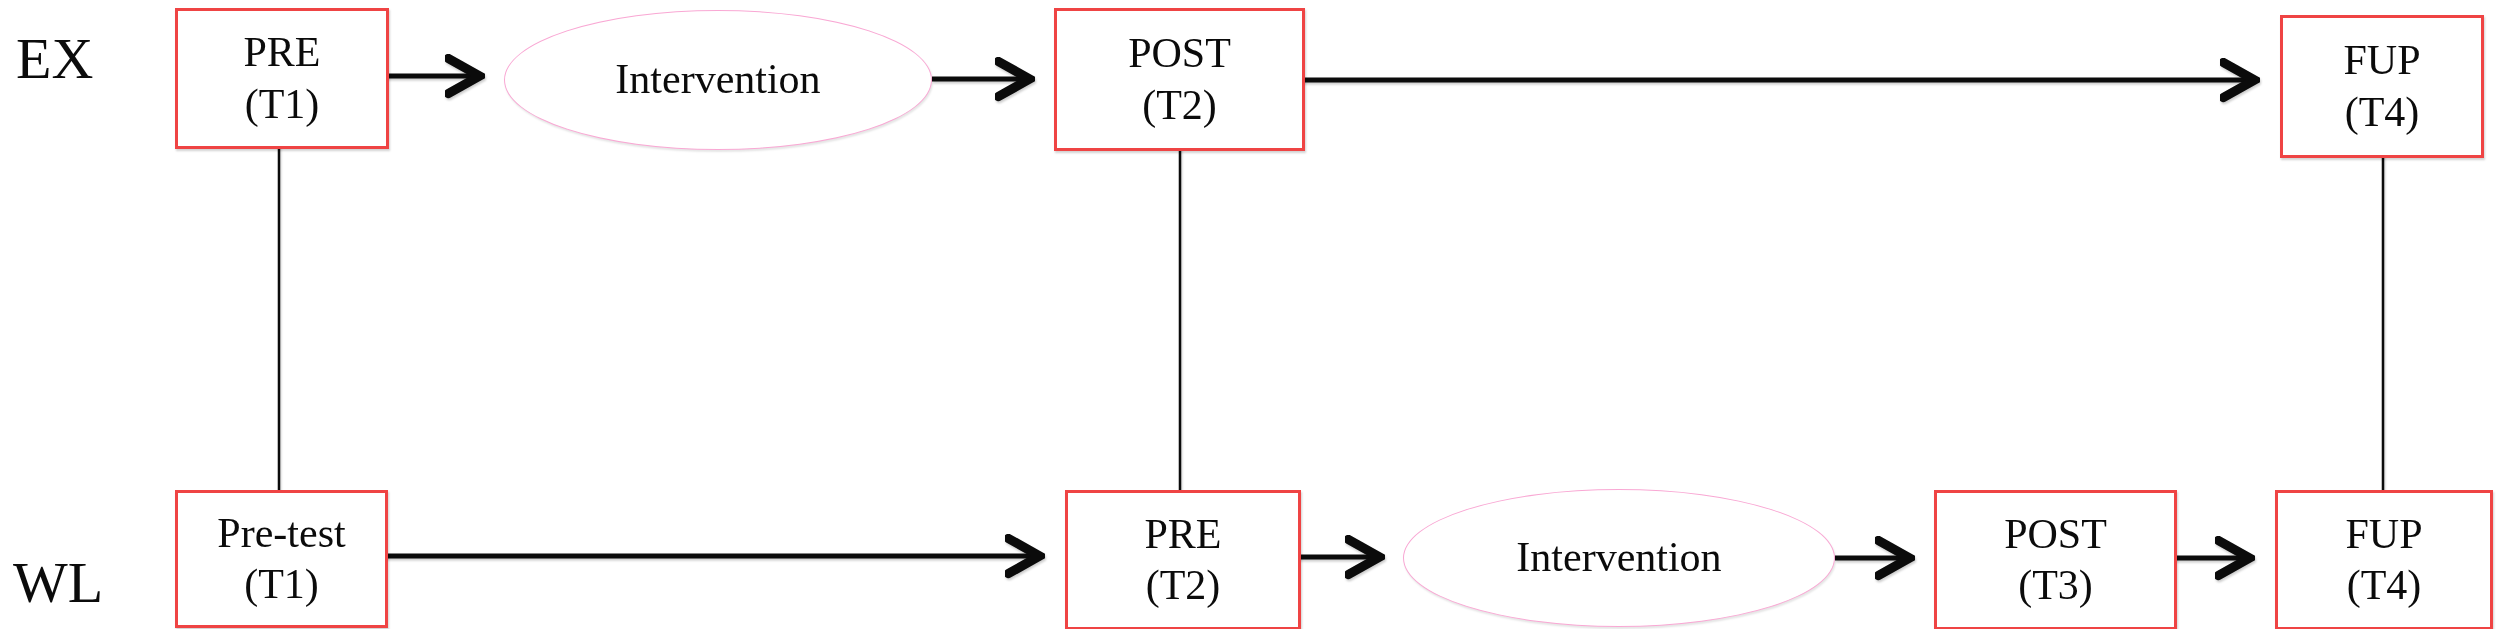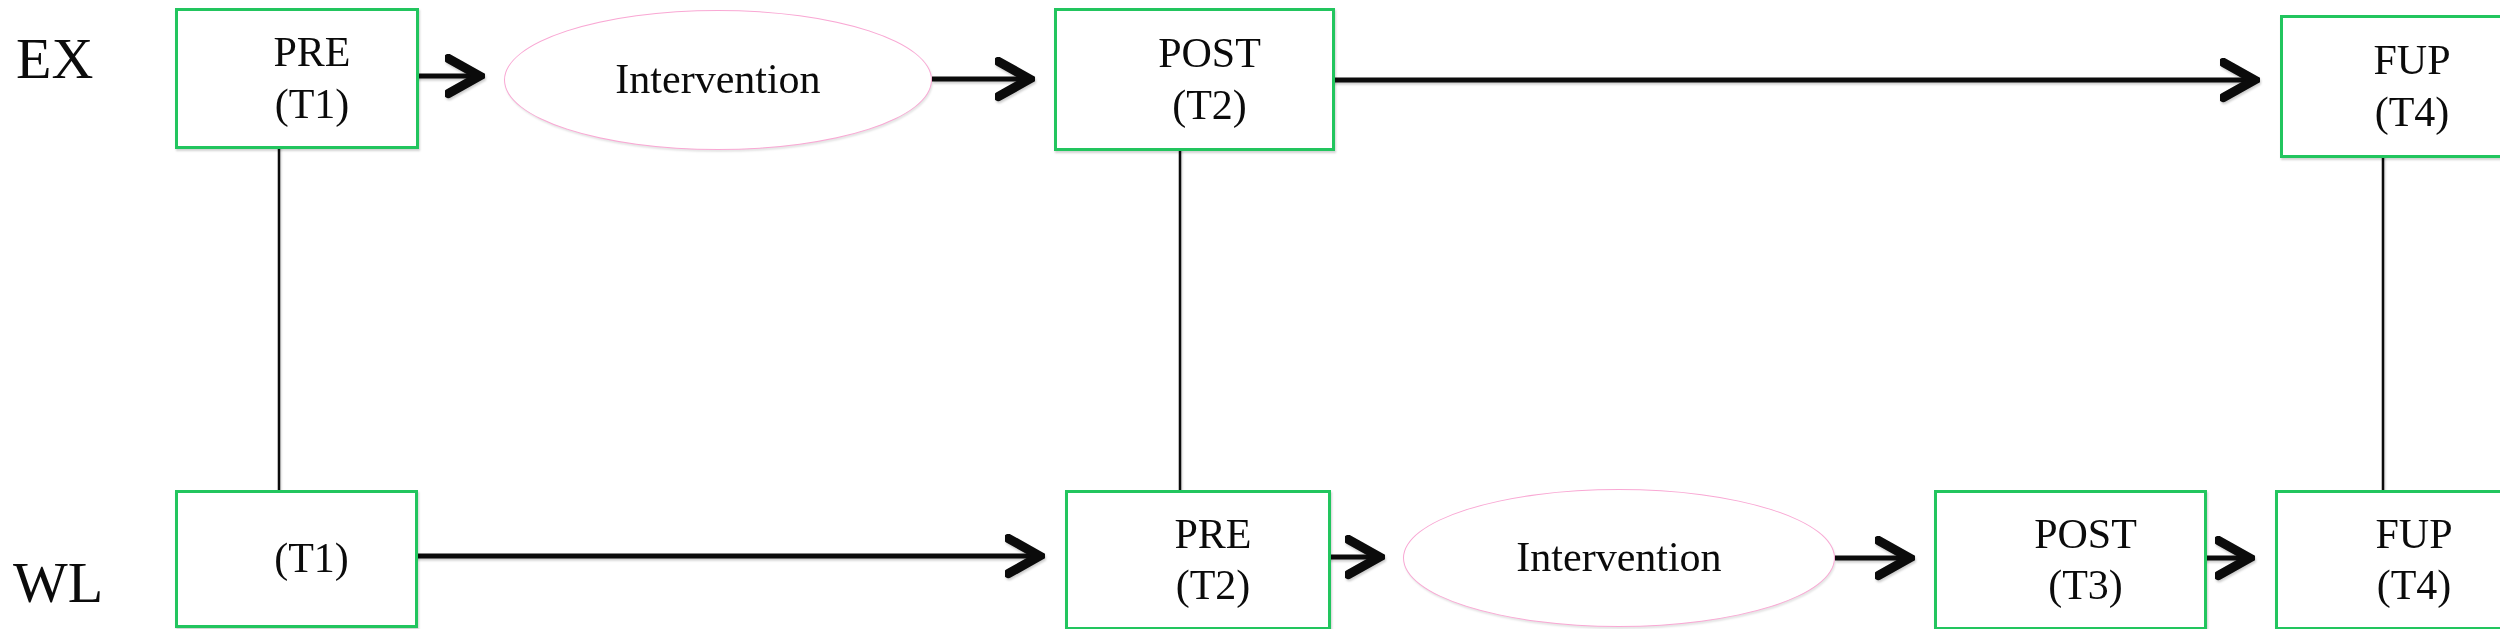--- a/index.html
+++ b/index.html
@@ -11,23 +11,22 @@
   #connector-layer {
     position:absolute; left:0; top:0; width:2500px; height:629px;
     filter: drop-shadow(1px 2.5px 0.8px rgba(0,0,0,0.20));
   }
   .node {
     position:absolute; display:flex; flex-direction:column;
     align-items:center; justify-content:center; text-align:center;
     background:#ffffff; font-size:42px; line-height:1.22;
   }
   .box {
-    border:3px solid #22c55e;
+    border:3px solid #ef4444;
     box-shadow: 1px 2px 2px rgba(0,0,0,0.18);
-    padding-left: 30px;
   }
   .ellipse {
     border:1px solid #f9a8d4; border-radius:50%;
     box-shadow: 1px 2px 2px rgba(0,0,0,0.10);
   }
   .row-label {
     position:absolute; font-size:58px; line-height:1; color:#0b0b0b;
   }
   .node span { display:block; }
 </style>
@@ -73,20 +72,21 @@
     <span>POST</span>
     <span>(T2)</span>
   </div>
 
   <div class="node box" style="left:2280px; top:15px; width:198px; height:137px;">
     <span>FUP</span>
     <span>(T4)</span>
   </div>
 
   <div class="node box" style="left:175px; top:490px; width:207px; height:132px;">
+    <span>Pre-test</span>
     <span>(T1)</span>
   </div>
 
   <div class="node box" style="left:1065px; top:490px; width:230px; height:134px;">
     <span>PRE</span>
     <span>(T2)</span>
   </div>
 
   <div class="node ellipse" style="left:1403px; top:489px; width:430px; height:136px;">
     <span>Intervention</span>

